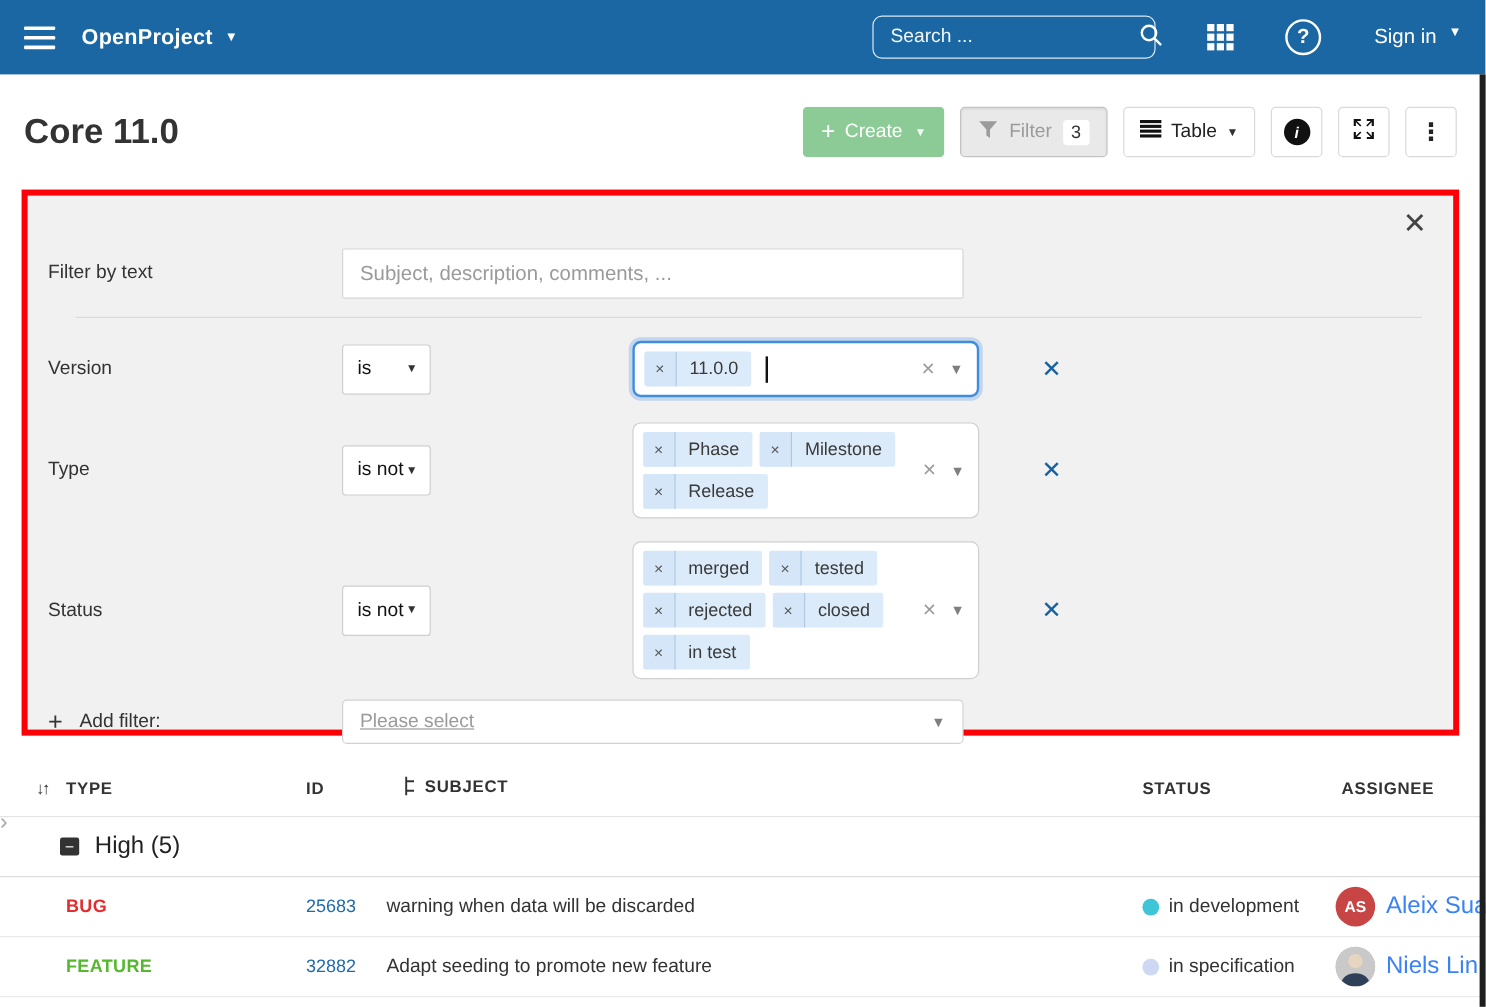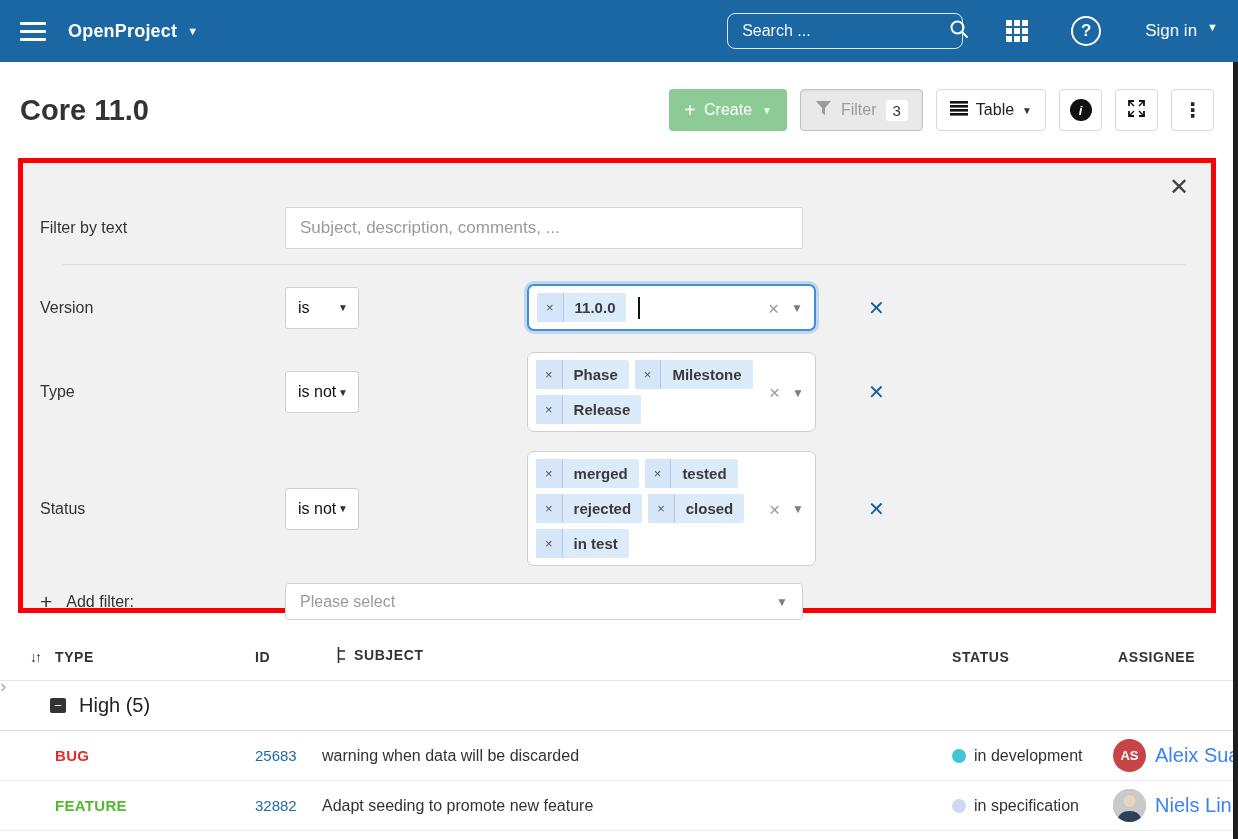--- a/index.html
+++ b/index.html
@@ -57,33 +57,33 @@
   .text-input::placeholder { color:#9A9A9A; }
   .f-divider { border:none; border-top:1px solid #DBDBDB; margin:15px 26px 0 40px; }
 
   .val-box { position:relative; width:289px; background:#fff; border:1px solid #CFCFCF; border-radius:7px;
     padding:7px 56px 7px 8px; display:flex; flex-wrap:wrap; align-items:center; gap:6px; cursor:text; }
   .val-box.focused { border:2px solid #3F8EDC; box-shadow:0 0 0 3px rgba(74,144,226,.28); }
   .chip { display:flex; align-items:stretch; background:#DCEBFA; border-radius:2px; height:29px;
     font-size:15px; color:#3a3a3a; overflow:hidden; }
   .chip-x { display:flex; align-items:center; padding:0 9px; border-right:1px solid #AECBE6;
     font-size:13px; color:#555; cursor:pointer; background:#D4E6F8; }
-  .chip-label { display:flex; align-items:center; padding:10px 11px;font-weight:bold; }
+  .chip-label { display:flex; align-items:center; padding:10px 11px; }
   .val-tools { position:absolute; right:11px; top:50%; transform:translateY(-50%);
     display:flex; align-items:center; gap:12px; }
   .clear-x { color:#9A9A9A; font-size:19px; cursor:pointer; line-height:1; }
   .caret-gray { color:#7F7F7F; font-size:12px; cursor:pointer; }
   .cursor-bar { width:2px; height:22px; background:#111; margin-left:6px; }
   .remove-filter { margin-left:52px; color:#17619E; font-size:20px; font-weight:bold; cursor:pointer; line-height:1; }
 
   .add-filter-label { width:245px; display:flex; align-items:center; font-size:16px; color:#333; gap:14px; }
   .plus-gray { font-size:21px; font-weight:300; color:#333; }
   .placeholder-select { width:518px; height:37px; background:#fff; border:1px solid #D2D2D2; border-radius:4px;
     display:flex; align-items:center; justify-content:space-between; padding:0 14px; cursor:pointer; }
-  .placeholder-text { color:#9A9A9A; font-size:16px; }
+  .placeholder-text { color:#9A9A9A; font-size:16px;text-decoration:underline; }
 
   
   .wp-table { position:relative; margin-top:20px; }
   .t-grid { display:grid; grid-template-columns:25px 200px 82px 615px 166px 1fr;
     padding-left:30px; align-items:center; }
   .t-head { height:48px; border-bottom:1px solid #E3E3E3; }
   .t-head .col { font-size:14px; font-weight:bold; color:#333; letter-spacing:.6px; }
   .sort-icon { font-size:14px; color:#333; letter-spacing:-2px; }
   .subject-head { display:flex; align-items:flex-start; gap:8px; }
   .side-handle { position:absolute; left:0; top:42px; color:#AAA; font-size:19px; cursor:pointer; }

